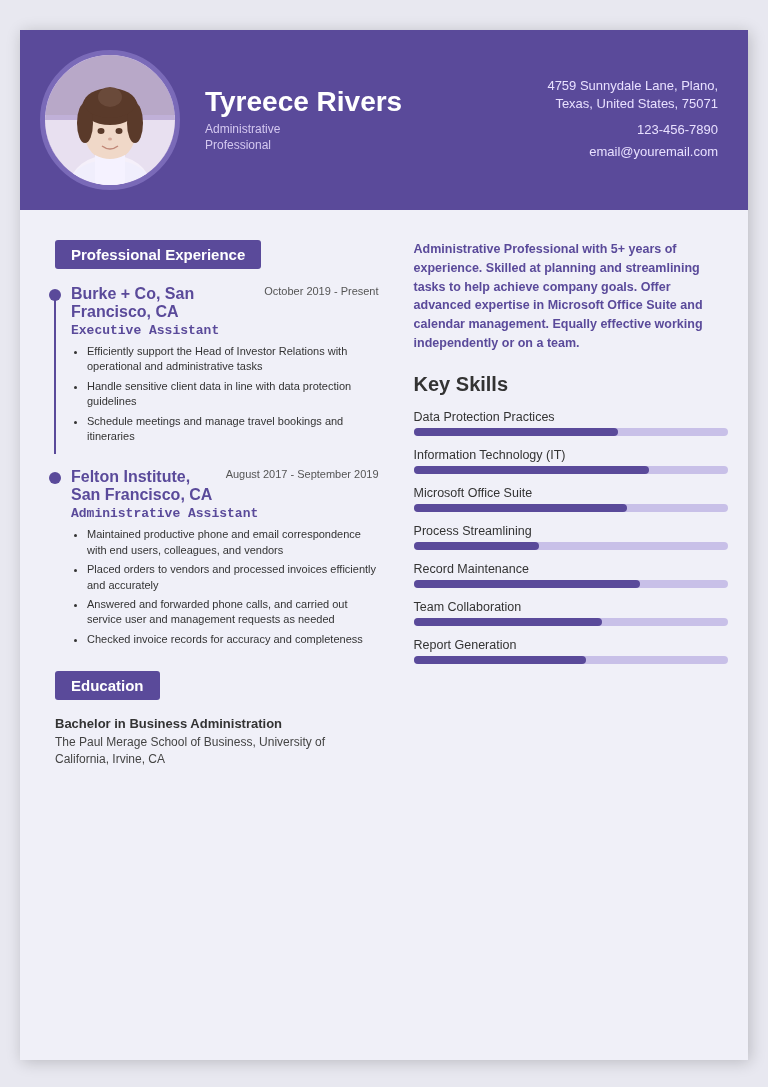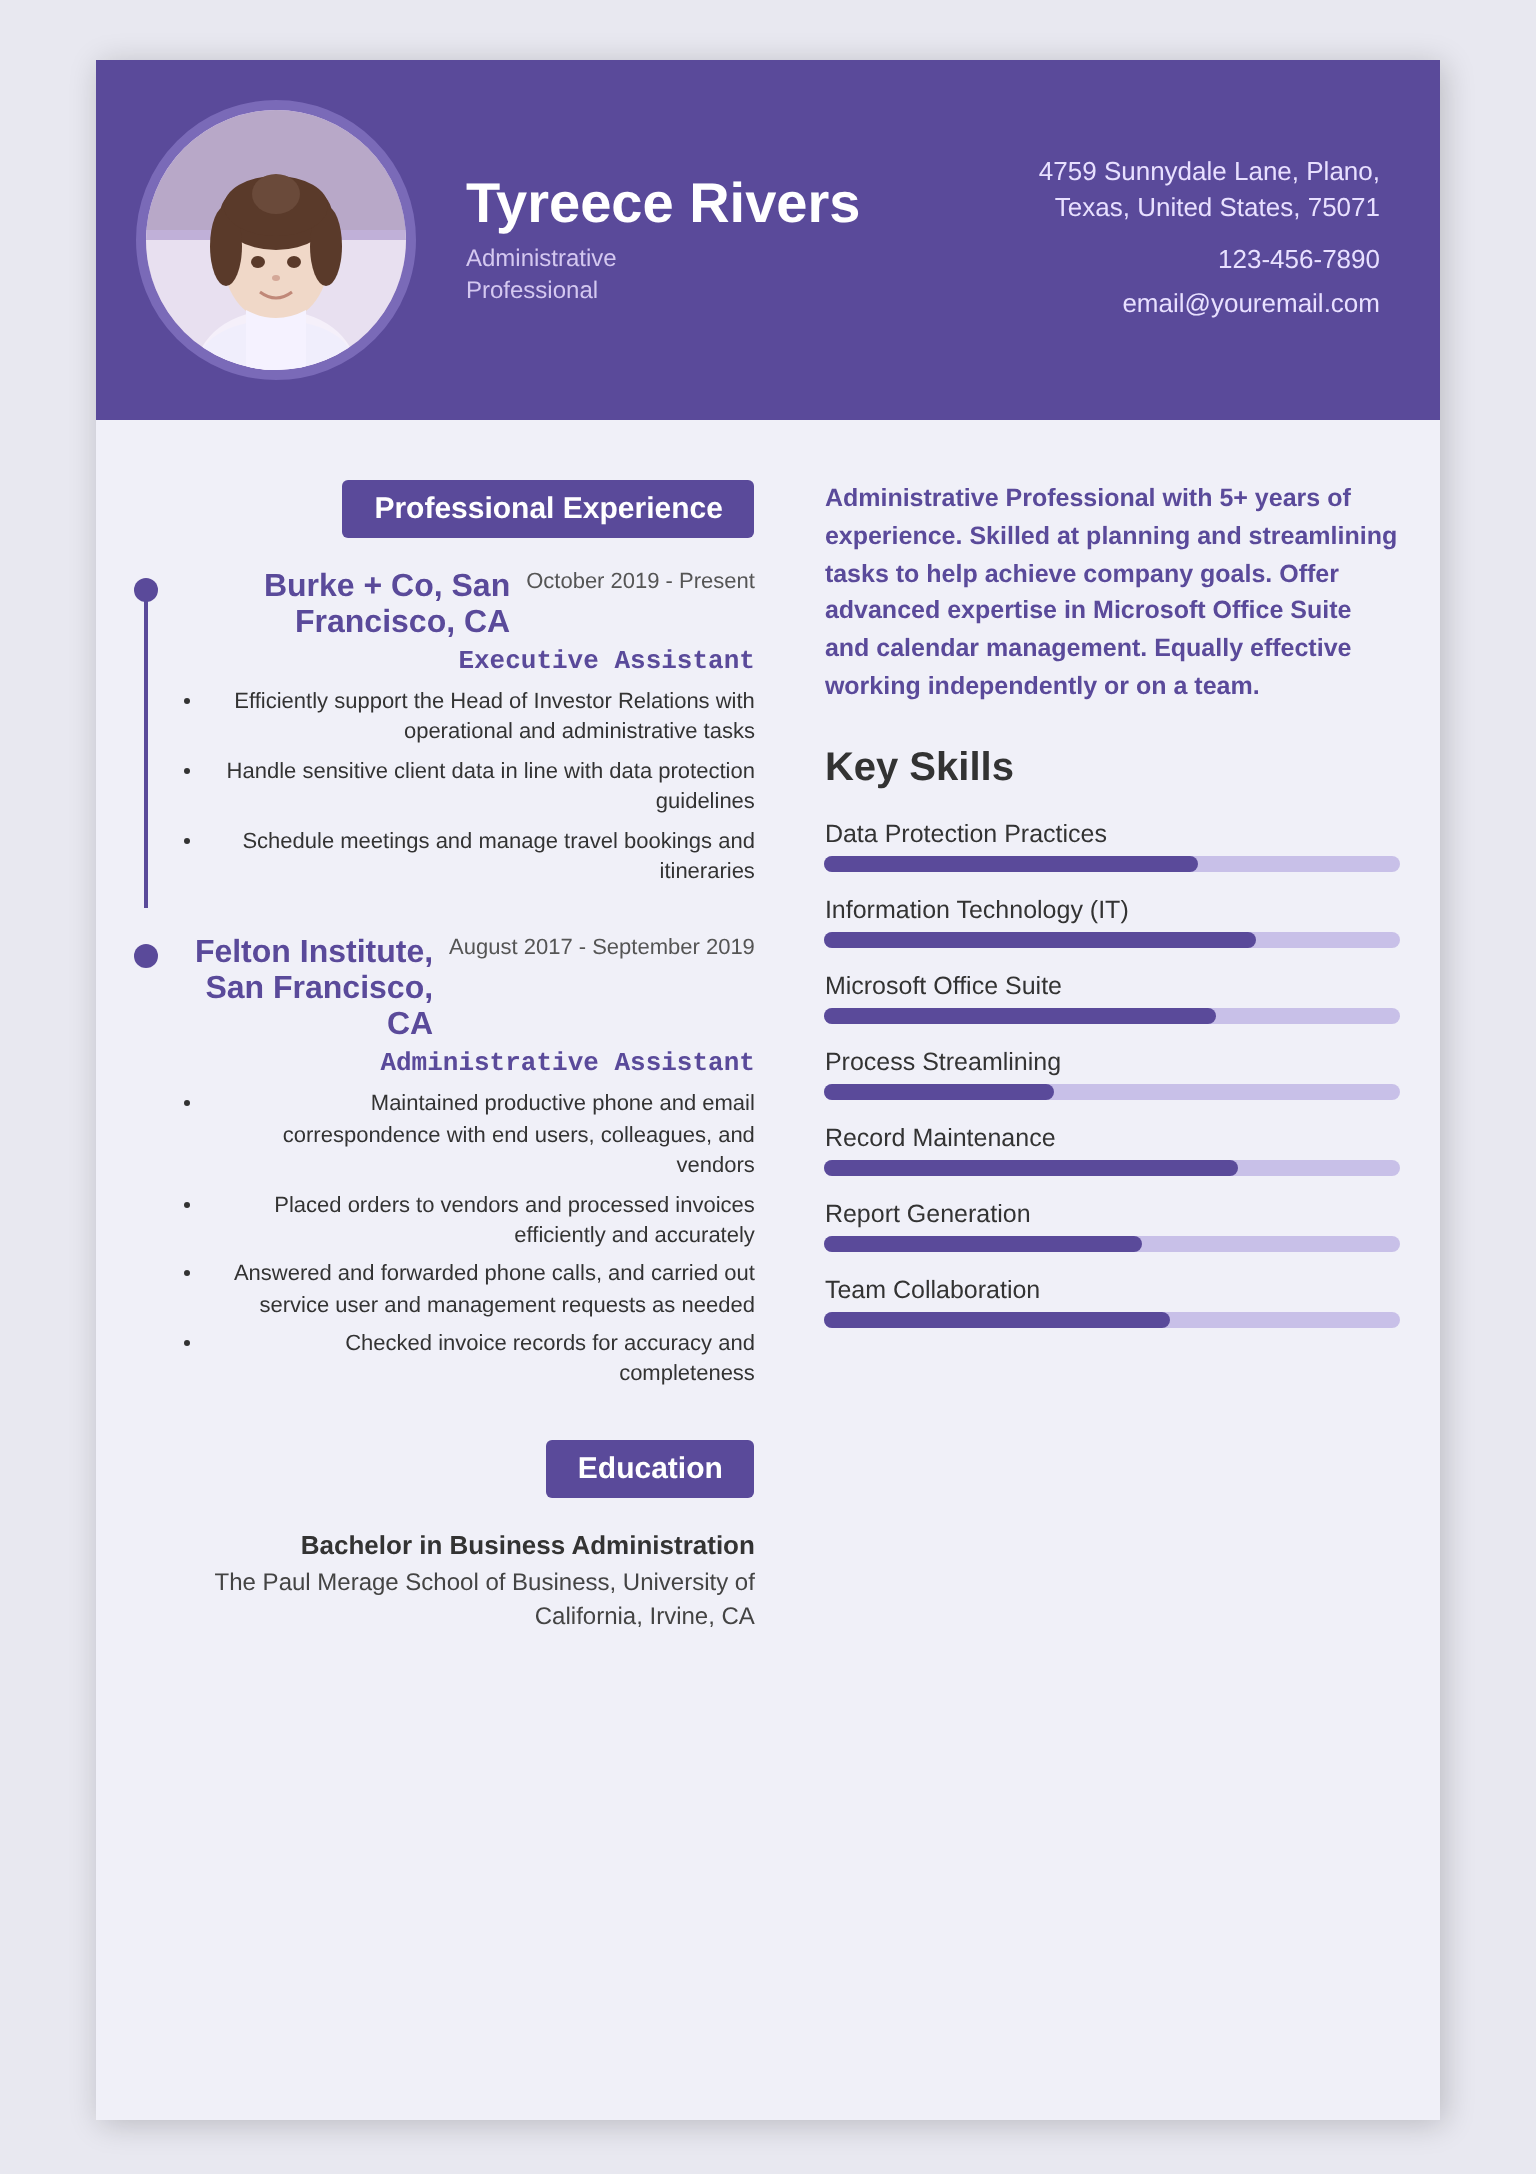--- a/index.html
+++ b/index.html
@@ -7,21 +7,21 @@
       background: #e8e8f0;
       font-family: Arial, sans-serif;
       display: flex;
       justify-content: center;
       align-items: flex-start;
       min-height: 1087px;
       padding: 30px 20px;
     }
     .resume {
       background: #f0f0f8;
-      width: 672px;
+      width: 728px;
       min-height: 1030px;
       box-shadow: 2px 2px 15px rgba(0,0,0,0.2);
       overflow: hidden;
     }
     
     .header {
       background: #5a4a9a;
       display: flex;
       align-items: center;
       padding: 20px 30px 20px 20px;
@@ -72,22 +72,21 @@
       margin-left: auto;
       padding-left: 20px;
     }
     
     .body {
       display: flex;
       padding: 20px 0 20px 0;
     }
     .left-col {
       flex: 0 0 52%;
-      padding: 10px 20px 10px 25px;
-      text-align: right;
+      padding: 10px 20px 10px 35px;
     }
     .right-col {
       flex: 0 0 48%;
       padding: 10px 20px 10px 15px;
     }
     
     .section-header {
       background: #5a4a9a;
       color: #ffffff;
       font-size: 15px;
@@ -337,27 +336,27 @@
         <div class="skill-bar-fill" style="width:40%"></div>
       </div>
     </div>
           <div class="skill-item">
       <div class="skill-label">Record Maintenance</div>
       <div class="skill-bar-bg">
         <div class="skill-bar-fill" style="width:72%"></div>
       </div>
     </div>
           <div class="skill-item">
+      <div class="skill-label">Team Collaboration</div>
+      <div class="skill-bar-bg">
+        <div class="skill-bar-fill" style="width:60%"></div>
+      </div>
+    </div>
+          <div class="skill-item">
       <div class="skill-label">Report Generation</div>
       <div class="skill-bar-bg">
         <div class="skill-bar-fill" style="width:55%"></div>
-      </div>
-    </div>
-          <div class="skill-item">
-      <div class="skill-label">Team Collaboration</div>
-      <div class="skill-bar-bg">
-        <div class="skill-bar-fill" style="width:60%"></div>
       </div>
     </div>
         </div>
     </div>
   </div>
 </div>
 
 </body></html>

